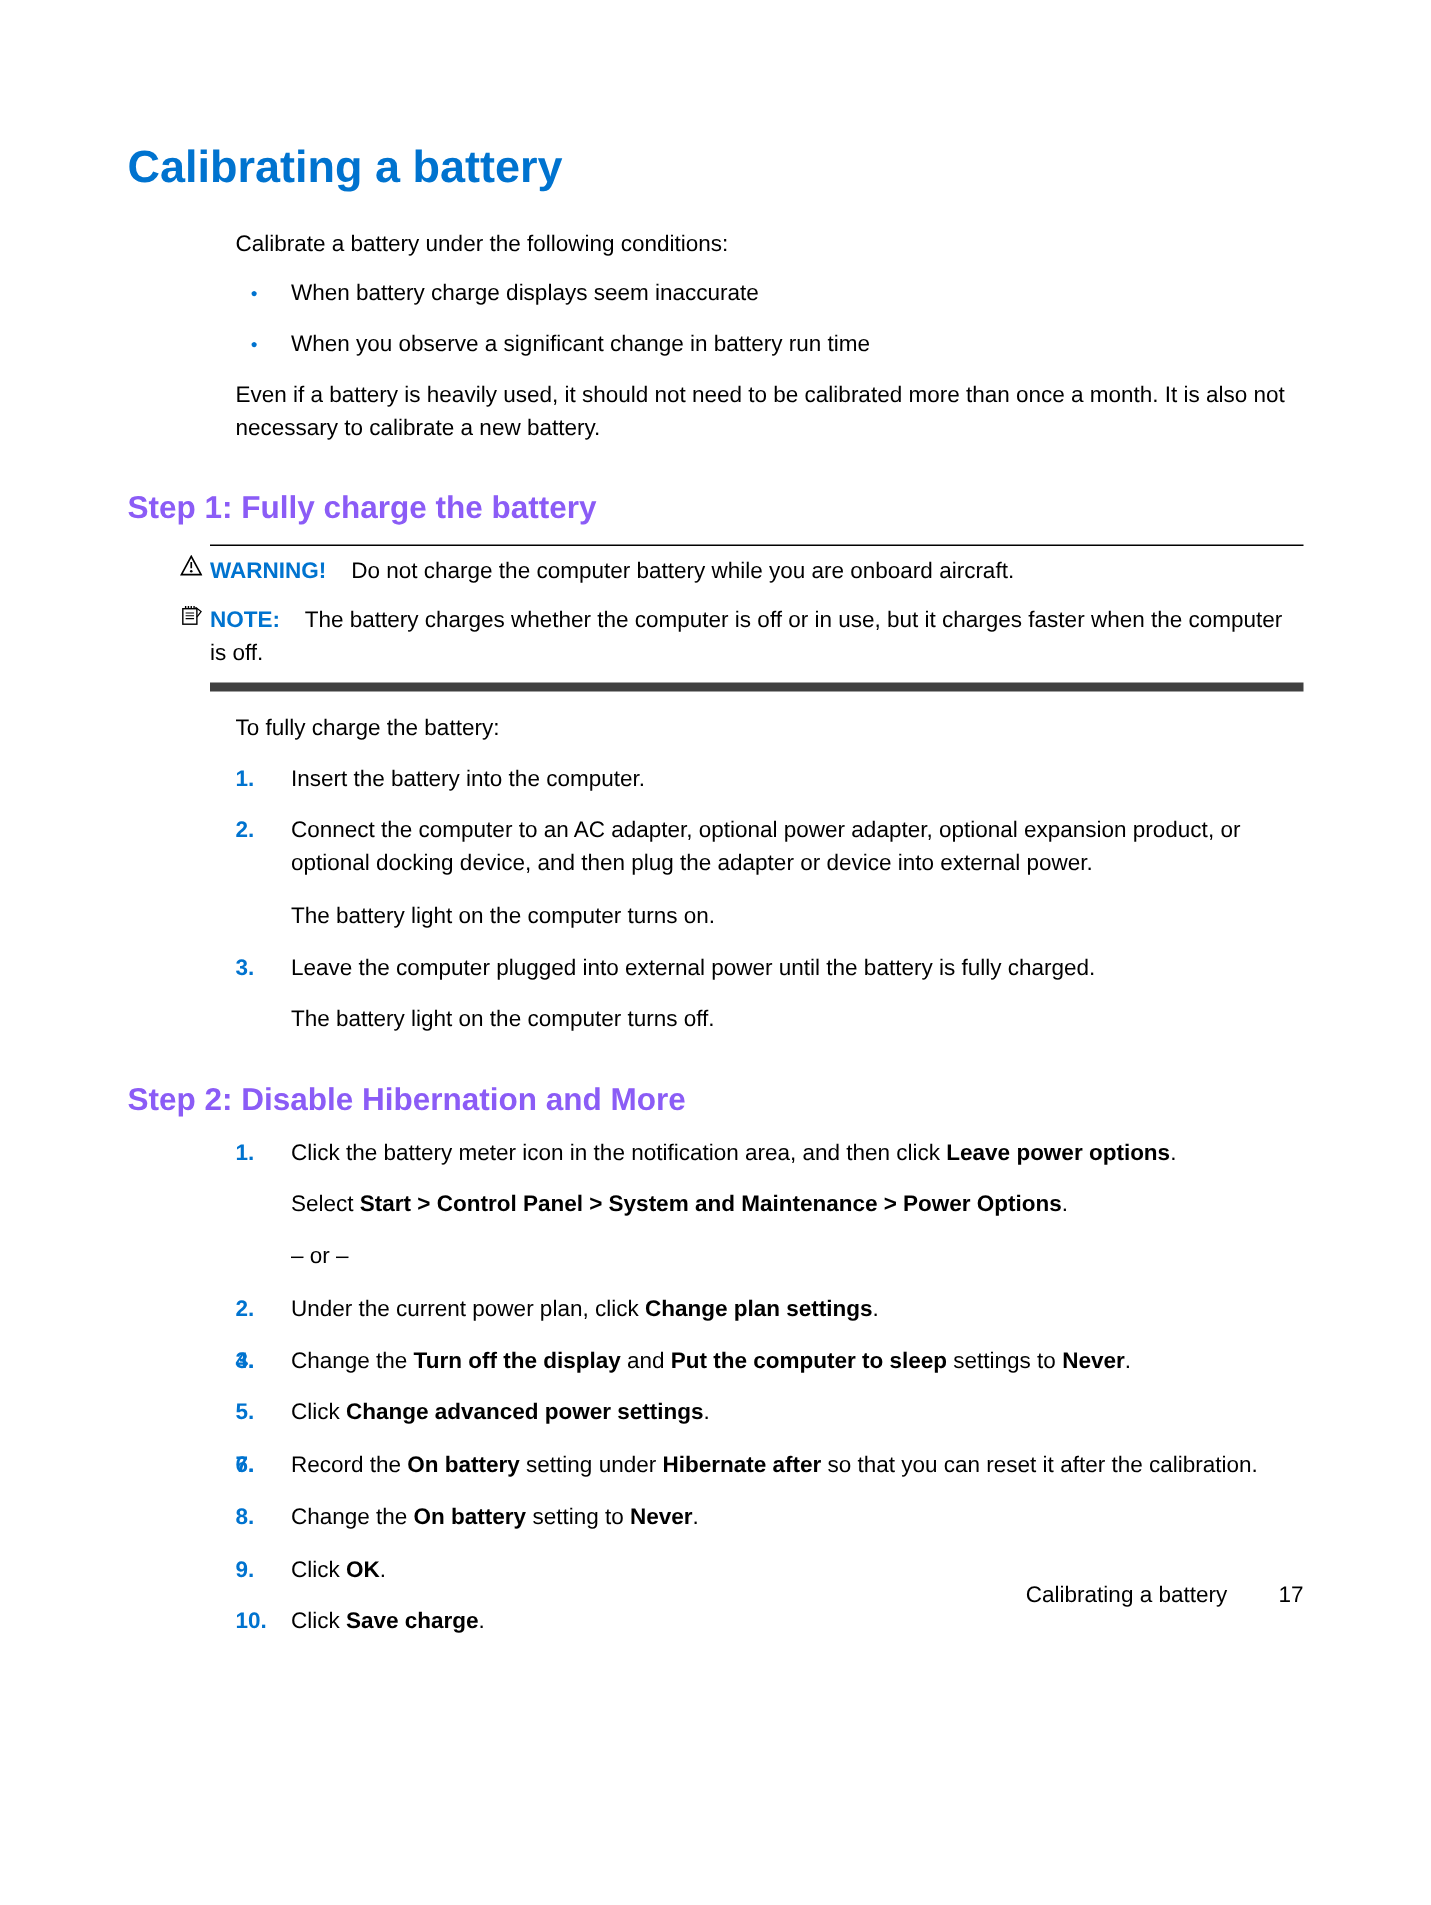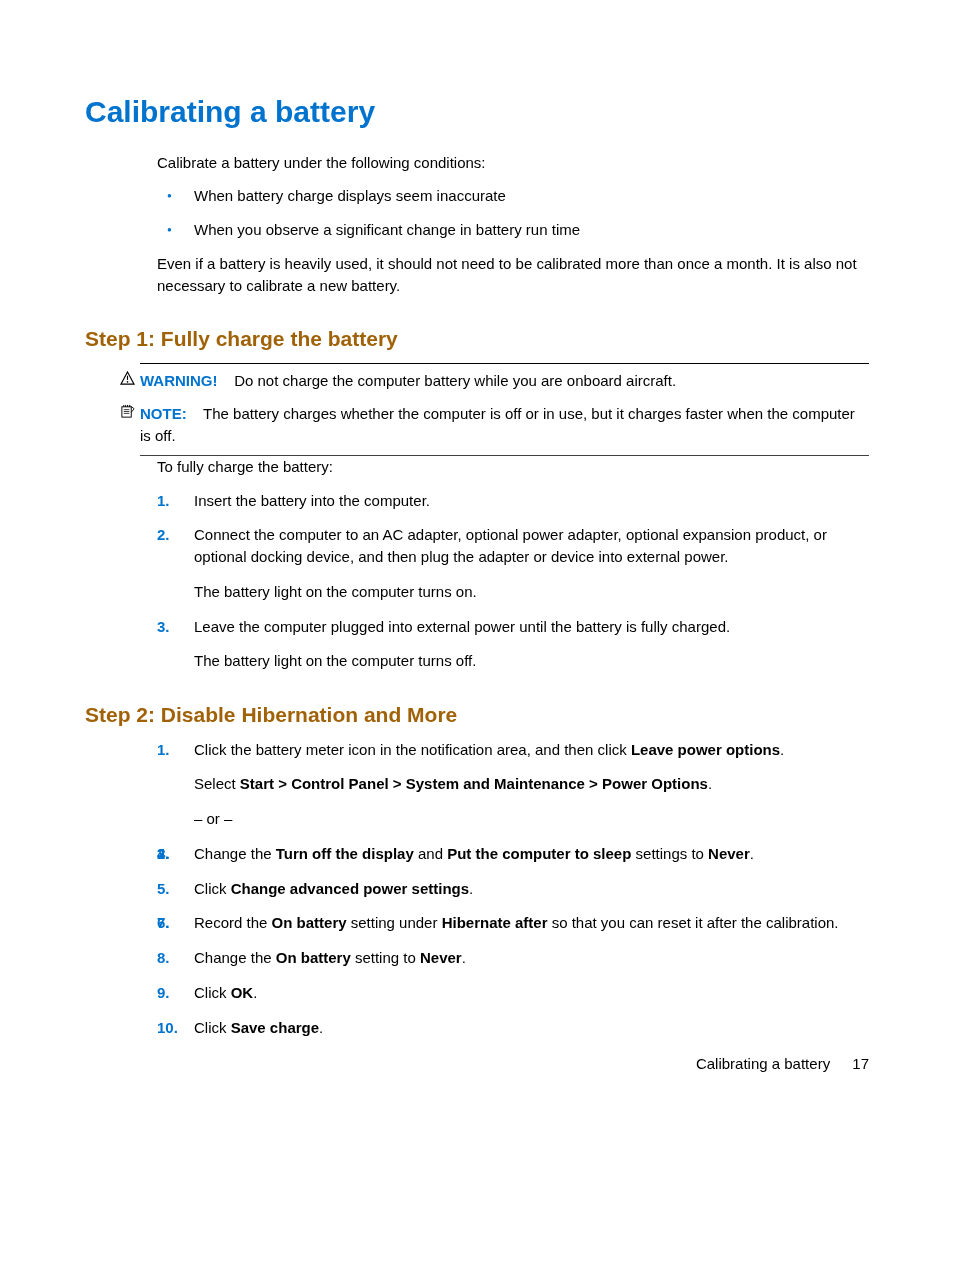--- a/index.html
+++ b/index.html
@@ -42,32 +42,32 @@
   }
   ul.bullets li::before {
     content: "●";
     color: #0073CF;
     font-size: 8px;
     position: absolute;
     left: 10px;
     top: 5px;
   }
   .h2-step {
-    color: #a16207;
+    color: #8b5cf6;
     font-size: 21px;
     font-weight: bold;
     margin: 28px 0 8px 0;
   }
   .callout {
     margin-left: 55px;
     padding: 6px 0;
     position: relative;
   }
   .callout.border-top { border-top: 1px solid #000; }
-  .callout.border-bottom { border-bottom: 1px solid #404040; padding-bottom:8px; }
+  .callout.border-bottom { border-bottom: 6px solid #404040; padding-bottom:8px; margin-bottom:14px;}
   .callout-icon {
     position: absolute;
     left: -20px;
     top: 6px;
     width: 16px;
     height: 16px;
   }
   .callout-label {
     color: #0073CF;
     font-weight: bold;
@@ -92,21 +92,21 @@
   }
   ol.numlist > li .sub {
     margin-top: 13px;
   }
   .footer {
     position: absolute;
     bottom: 60px;
     right: 85px;
     font-size: 15px;
   }
-  .footer .pg { margin-left: 18px; }
+  .footer .pg { margin-left: 30px; }
 </style>
 </head>
 <body>
 
 <div class="page">
 
   <h1 class="h1-title">Calibrating a battery</h1>
 
   <div class="indent-block">
     <p class="para">Calibrate a battery under the following conditions:</p>
@@ -155,21 +155,21 @@
         <li><span class="num">2.</span><span>Connect the computer to an AC adapter, optional power adapter, optional expansion product, or optional docking device, and then plug the adapter or device into external power.</span><div class="sub">The battery light on the computer turns on.</div></li>
         <li><span class="num">3.</span><span>Leave the computer plugged into external power until the battery is fully charged.</span><div class="sub">The battery light on the computer turns off.</div></li>
       </ol>
   </div>
 
   <h2 class="h2-step">Step 2: Disable Hibernation and More</h2>
 
   <div class="indent-block">
     <ol class="numlist" id="step2-list">
         <li><span class="num">1.</span><span>Click the battery meter icon in the notification area, and then click <b>Leave power options</b>.</span><div class="sub">Select <b>Start &gt; Control Panel &gt; System and Maintenance &gt; Power Options</b>.</div><div class="sub">– or –</div></li>
-        <li><span class="num">2.</span></li>
+        <li><span class="num">2.</span><span>Under the current power plan, click <b>Change plan settings</b>.</span></li>
         <li><span class="num">3.</span></li>
         <li><span class="num">4.</span><span>Change the <b>Turn off the display</b> and <b>Put the computer to sleep</b> settings to <b>Never</b>.</span></li>
         <li><span class="num">5.</span><span>Click <b>Change advanced power settings</b>.</span></li>
         <li><span class="num">6.</span></li>
         <li><span class="num">7.</span><span>Record the <b>On battery</b> setting under <b>Hibernate after</b> so that you can reset it after the calibration.</span></li>
         <li><span class="num">8.</span><span>Change the <b>On battery</b> setting to <b>Never</b>.</span></li>
         <li><span class="num">9.</span><span>Click <b>OK</b>.</span></li>
         <li><span class="num">10.</span><span>Click <b>Save charge</b>.</span></li>
       </ol>
   </div>

